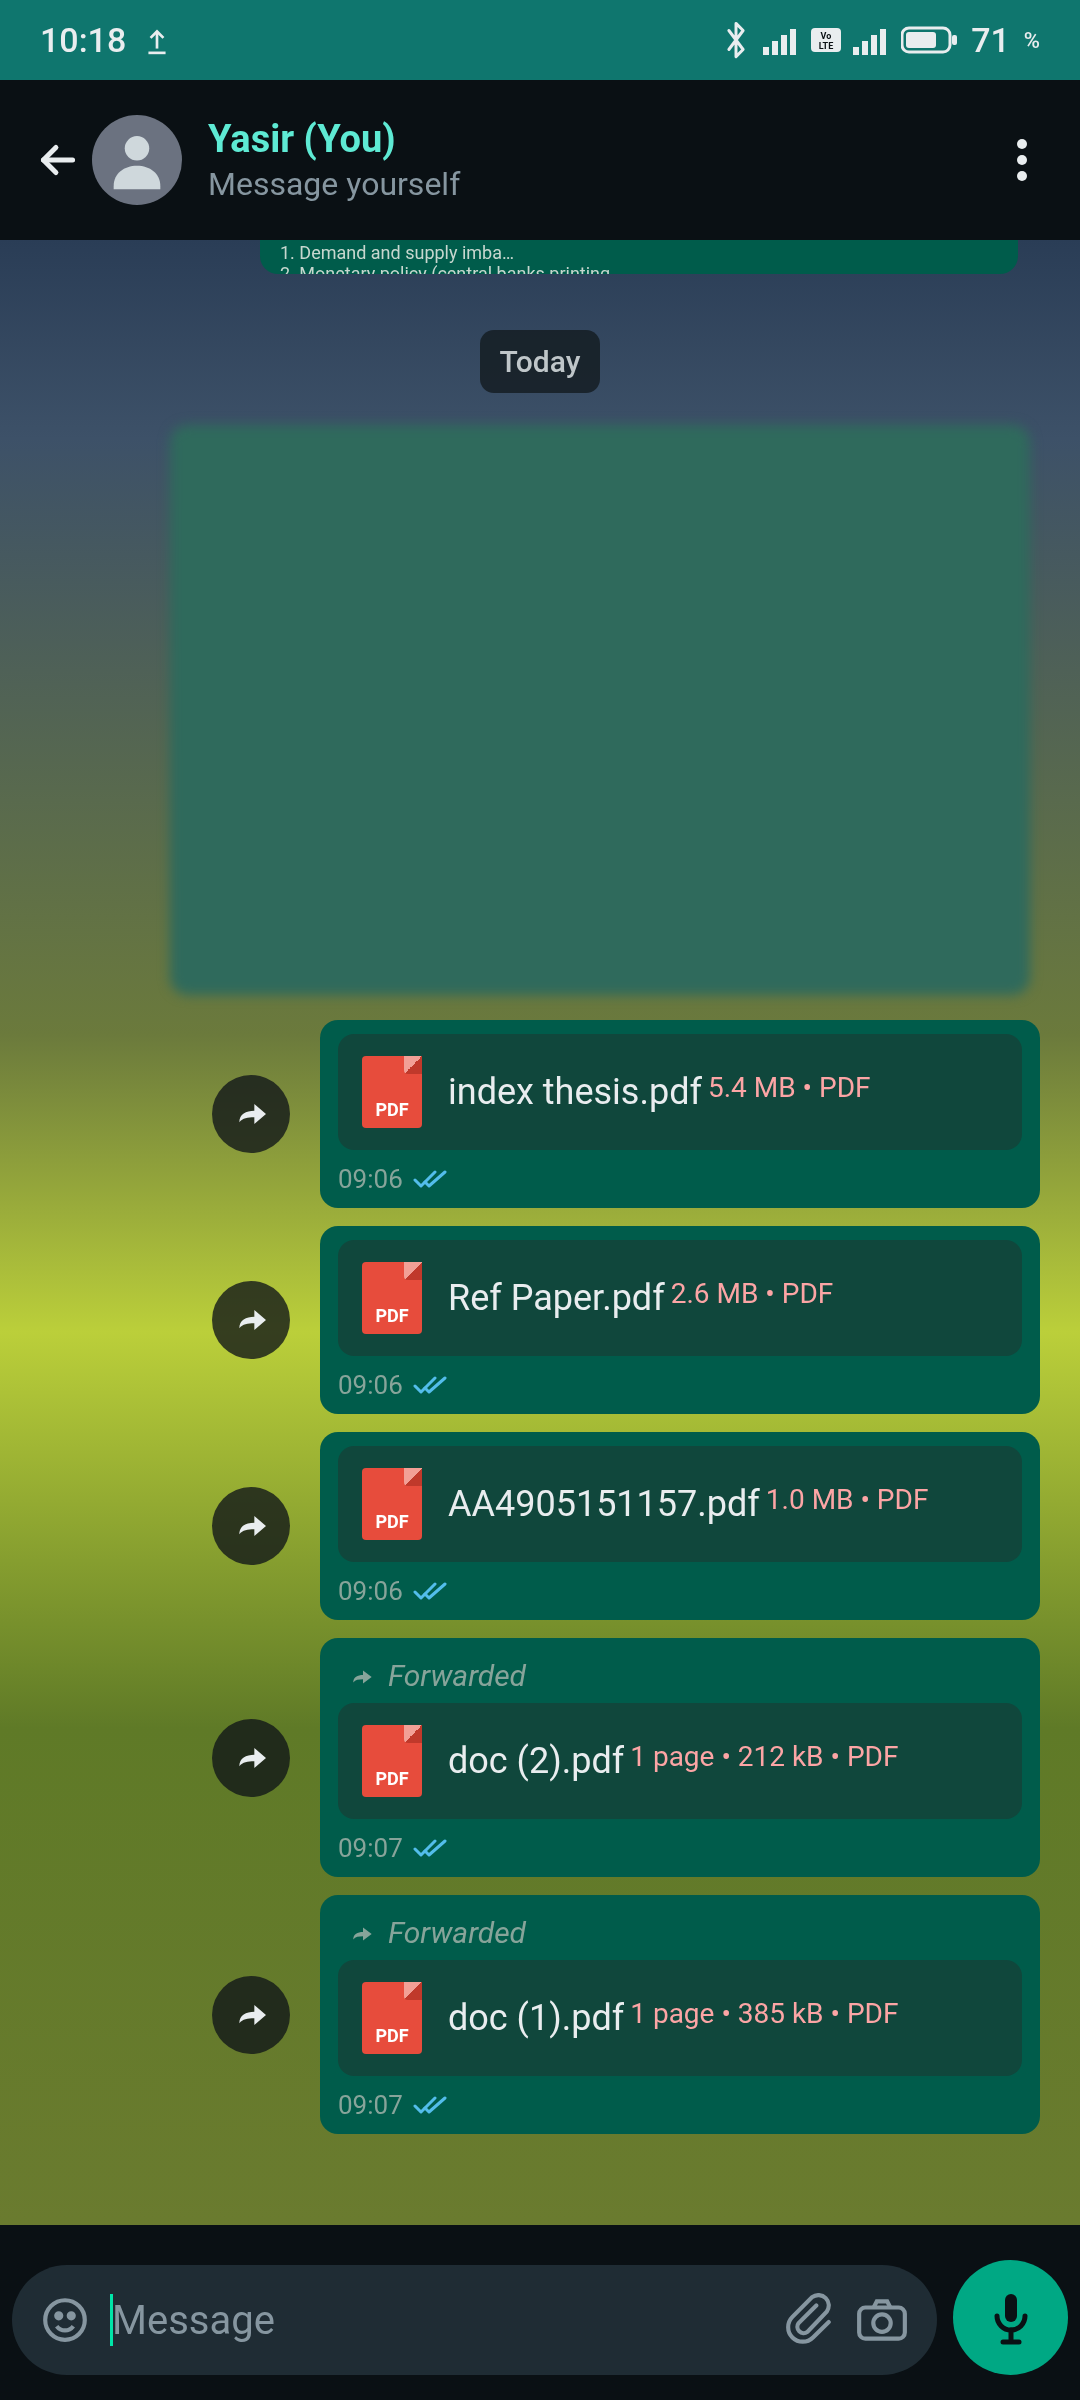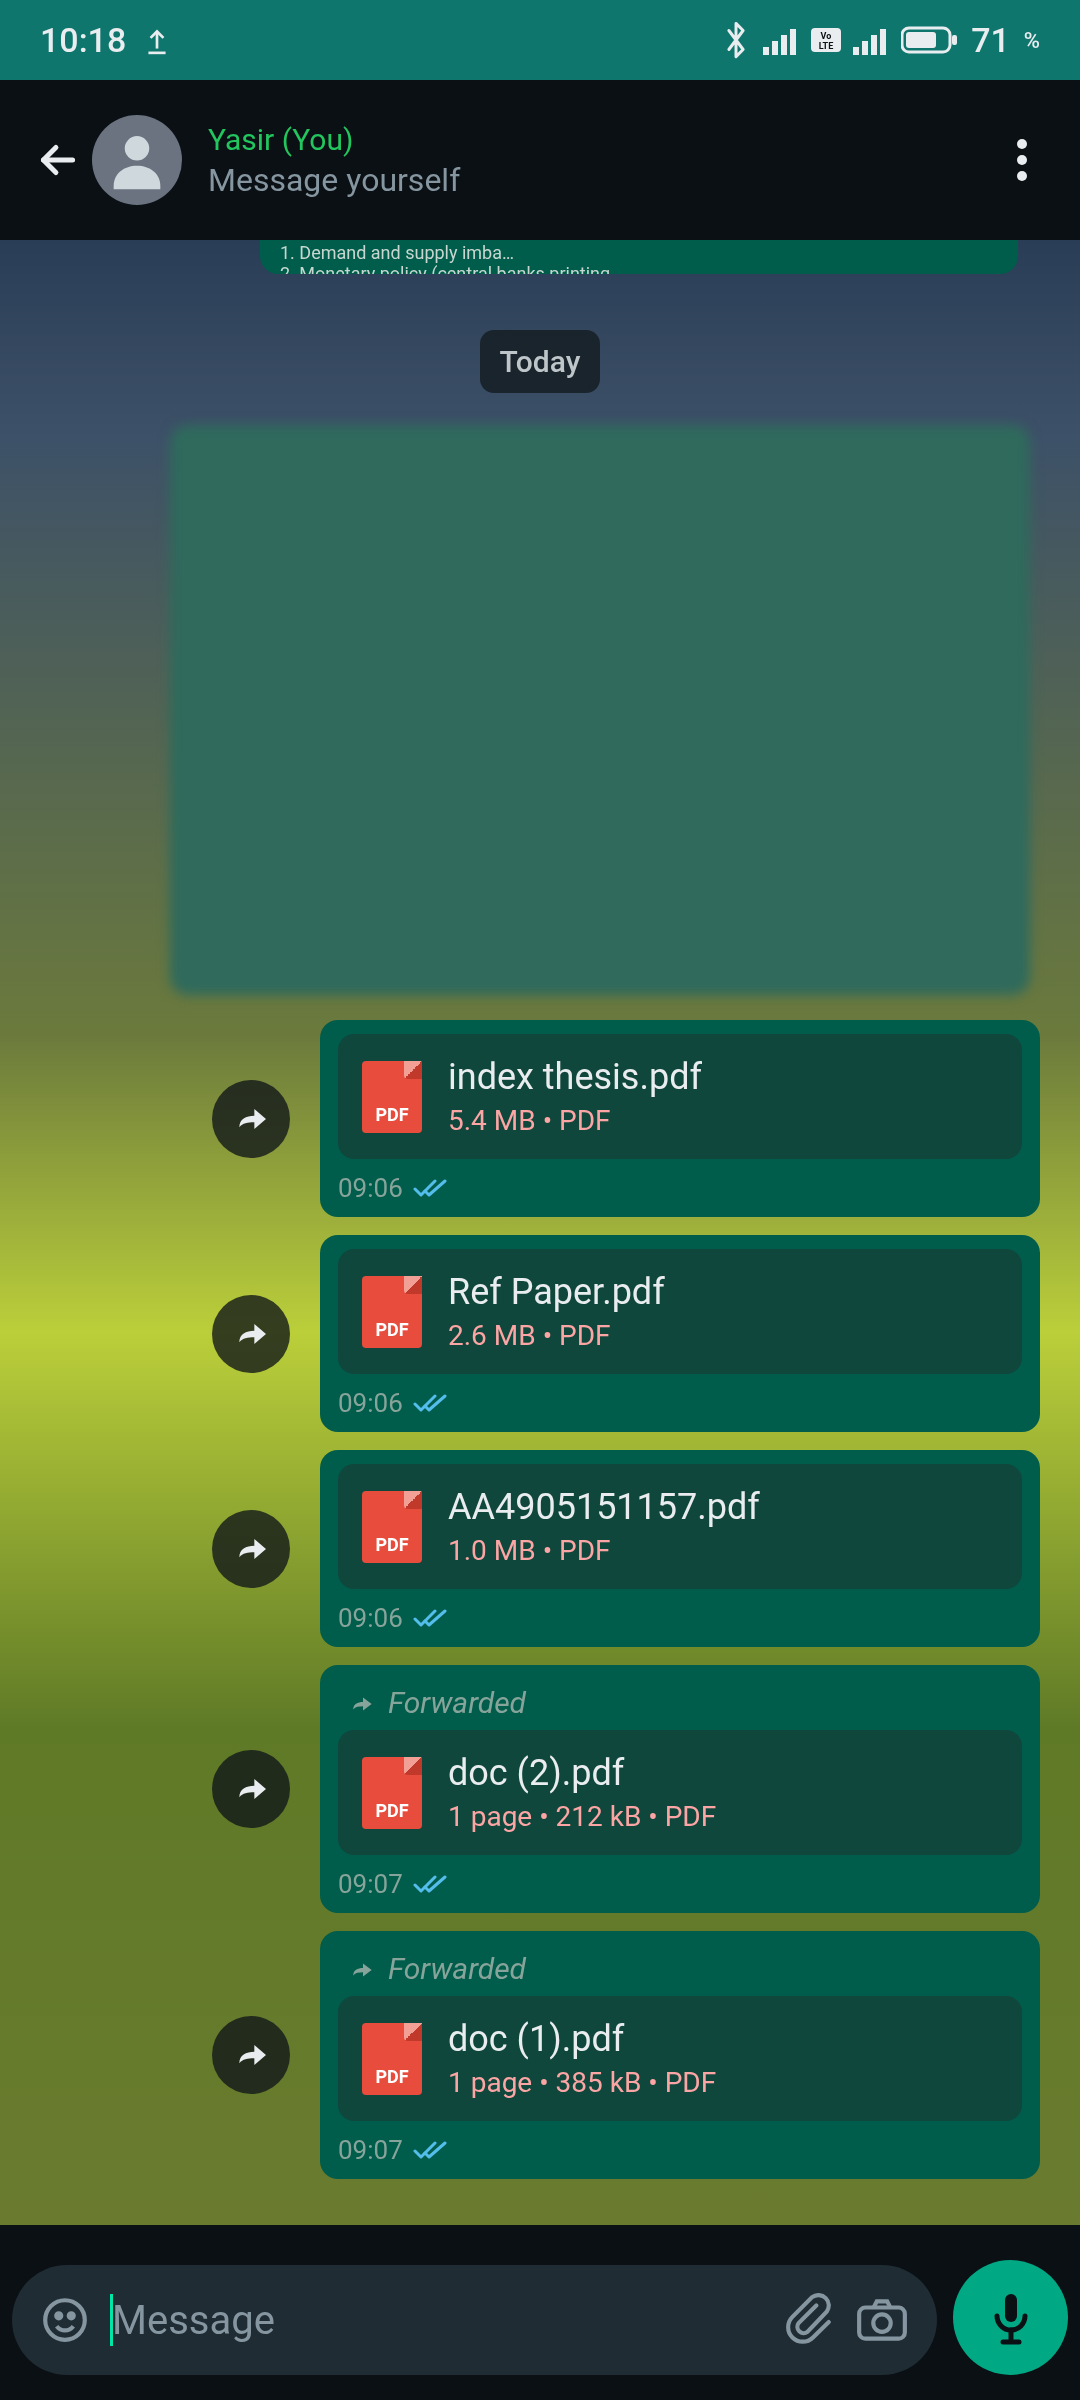--- a/index.html
+++ b/index.html
@@ -34,21 +34,21 @@
     padding: 0 28px;
   }
   .back-btn { width: 60px; height: 60px; display: flex; align-items: center; justify-content: center; }
   .avatar {
     width: 90px; height: 90px; border-radius: 50%;
     background: #6b7280;
     display: flex; align-items: center; justify-content: center;
     margin-left: 4px;
   }
   .ab-text { margin-left: 26px; flex: 1; }
-  .ab-title { color: #22c55e; font-size: 30px; font-weight: 400; }
+  .ab-title { color: #5eead4; font-size: 38px; font-weight: 700; }
   .ab-sub { color: #8696a0; font-size: 32px; margin-top: 4px; }
   .more-btn { width: 60px; height: 60px; display: flex; align-items: center; justify-content: center; }
 
   
   .chat-area {
     position: absolute;
     top: 240px;
     bottom: 175px;
     left: 0; right: 0;
     background:
@@ -155,21 +155,21 @@
     padding-bottom:8px;
     flex-shrink:0;
   }
   .pdf-ico::before{
     content:"";
     position:absolute; top:0; right:0;
     width:18px;height:18px;
     background: linear-gradient(135deg, #f2a096 50%, #c0392b 50%);
     border-bottom-left-radius:4px;
   }
-  .doc-txt { display:flex; flex-direction:column; gap:6px; min-width:0; }
+  .doc-txt { display:flex; gap:6px; min-width:0; }
   .doc-name { color:#e9edef; font-size:36px; font-weight:400; white-space:nowrap; overflow:hidden; text-overflow:ellipsis; }
   .doc-meta { color:#fca5a5; font-size:28px; }
   .bubble-footer {
     display:flex; align-items:center; gap:10px;
     padding: 14px 8px 4px 0;
     color:#87a49a; font-size:26px;
   }
   .ticks { color:#53bdeb; }
 
   

